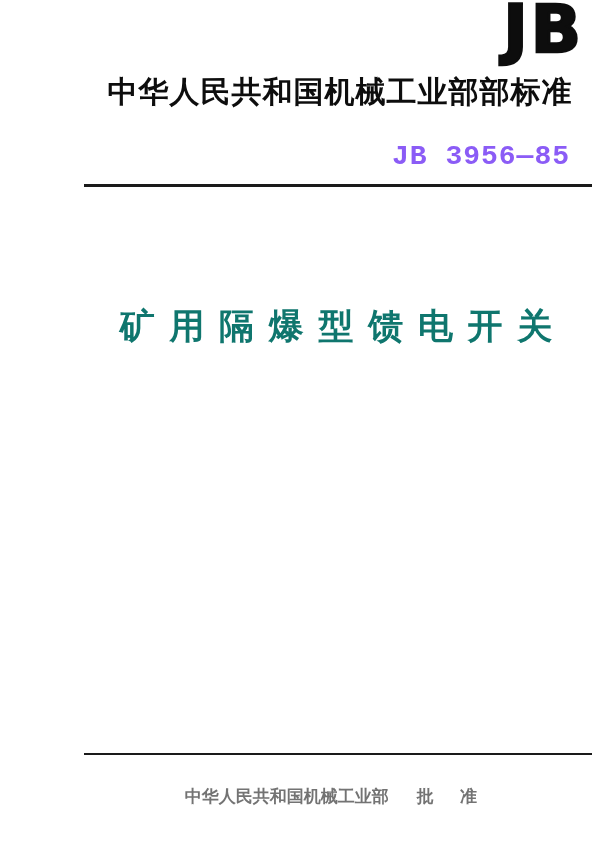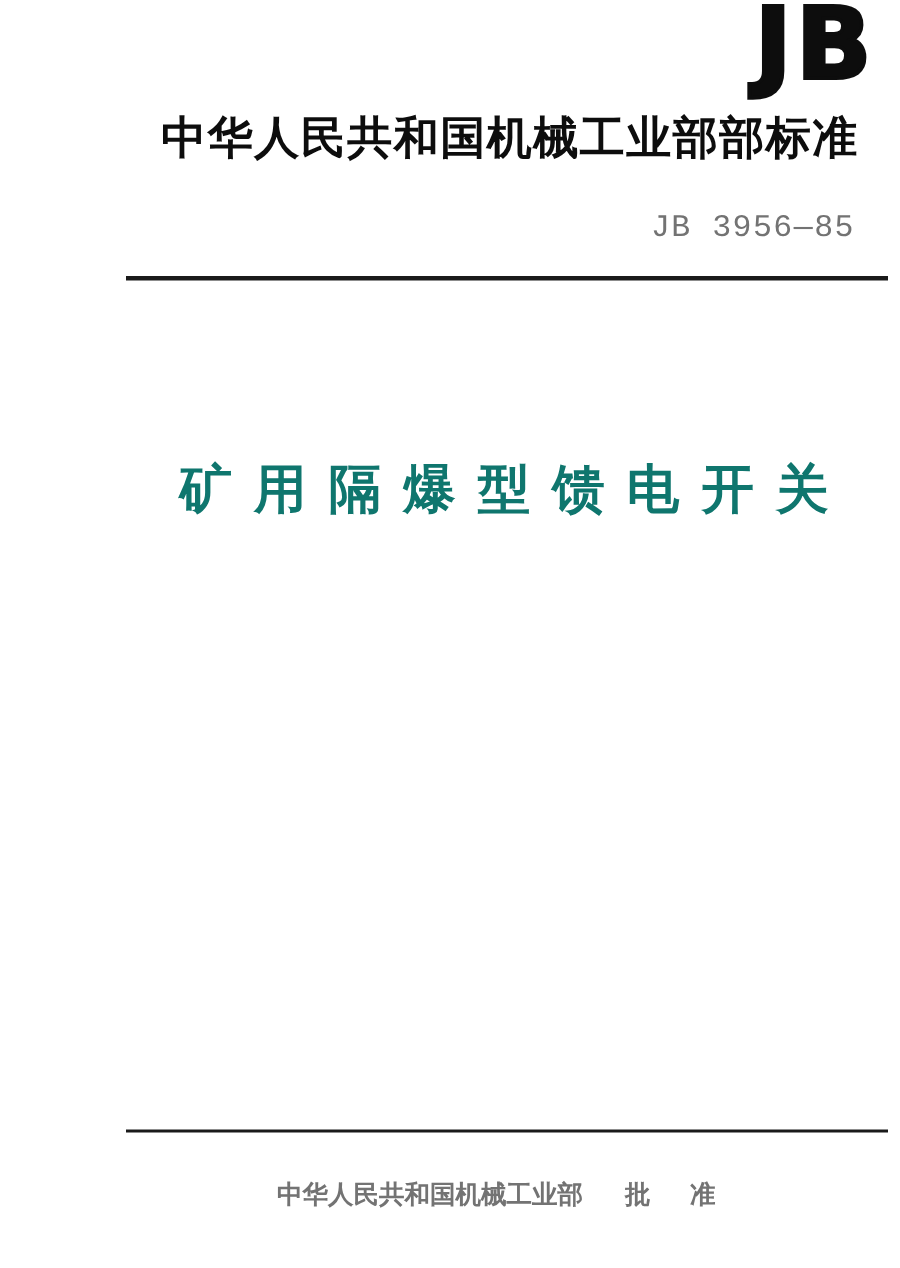--- a/index.html
+++ b/index.html
@@ -38,24 +38,24 @@
     font-weight: 900;
     letter-spacing: 1px;
     padding-left: 8px;
     box-sizing: border-box;
     color: #0d0d0d;
   }
   .std-number {
     position: absolute;
     top: 141px;
     right: 66px;
-    font-size: 21px;
-    font-weight: 400;
+    font-size: 28px;
+    font-weight: 700;
     font-family: "Liberation Mono", "DejaVu Sans Mono", monospace;
-    color: #737373;
+    color: #8b5cf6;
     letter-spacing: 1px;
   }
   .rule {
     position: absolute;
     left: 48px;
     right: 44px;
     height: 3px;
     background: #1a1a1a;
   }
   .rule-top { top: 184px; }

